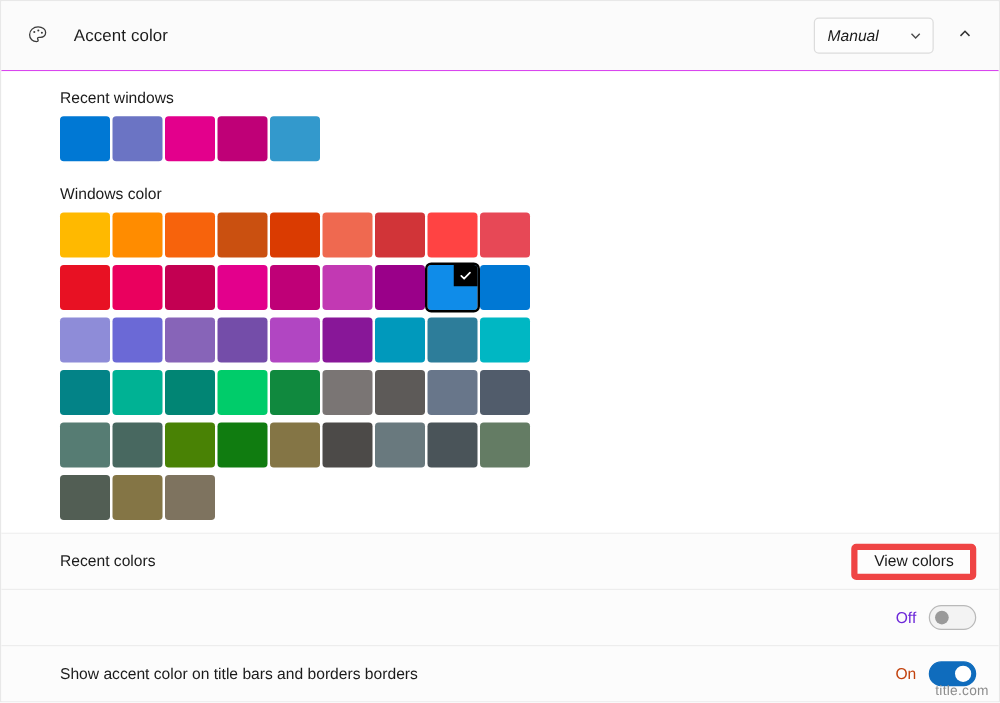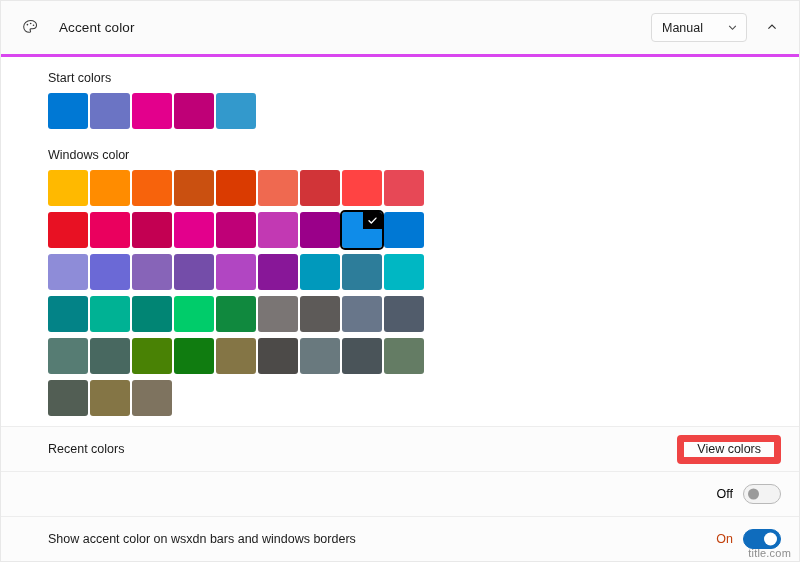--- a/index.html
+++ b/index.html
@@ -16,21 +16,21 @@
     background: #ffffff;
     overflow: hidden;
     border: 1px solid #e8e8e8;
   }
 
   
   .header {
     position: relative;
     height: 56px;
     background: #fbfbfb;
-    border-bottom: 3px solid #d946ef;
+    border-bottom: 1px solid #d946ef;
     display: flex;
     align-items: center;
     padding: 0 14px 0 14px;
   }
   .header-icon {
     width: 30px;
     height: 30px;
     display: flex;
     align-items: center;
     justify-content: center;
@@ -41,20 +41,21 @@
     margin-left: 14px;
     font-size: 13.5px;
     color: #1b1b1b;
     letter-spacing: .1px;
   }
   .header-right {
     margin-left: auto;
     display: flex;
     align-items: center;
     gap: 12px;
+    font-style: italic;
   }
   .dropdown {
     width: 96px;
     height: 29px;
     background: #fdfdfd;
     border: 1px solid #dcdcdc;
     border-radius: 4px;
     display: flex;
     align-items: center;
     padding: 0 8px 0 10px;
@@ -147,34 +148,34 @@
   .setting-right {
     margin-left: auto;
     display: flex;
     align-items: center;
     gap: 10px;
   }
   .btn {
     height: 29px;
     padding: 0 13px;
     background: #fdfdfd;
-    border: 7px solid #ef4444;
+    border: 5px solid #ef4444;
     border-radius: 4px;
     font-size: 12.5px;
     color: #1b1b1b;
     font-family: "Liberation Sans", sans-serif;
     cursor: pointer;
     display: flex;
     align-items: center;
   }
   .toggle-state {
     font-size: 12.5px;
     color: #c2410c;
   }
-  .toggle-state.disabled { color: #000000; margin-left: 45px; }
+  .toggle-state.disabled { color: #6d28d9; margin-left: 45px; }
   .toggle {
     width: 38px;
     height: 20px;
     border-radius: 10px;
     position: relative;
     cursor: pointer;
     flex: 0 0 auto;
   }
   .toggle.off {
     background: #f3f3f3;
@@ -244,21 +245,21 @@
             <path d="M2.4 7.7 L6 4 L9.6 7.7"></path>
           </svg>
         </span>
       </div>
     </div>
   </div>
 
   <div class="palette-area">
 
     <div>
-      <div class="group-label">Start colors</div>
+      <div class="group-label">Recent windows</div>
       <div class="swatch-row recent-grid" id="recent-grid">
           <div class="swatch" style="background: rgb(0, 120, 212);"></div>
           <div class="swatch" style="background: rgb(107, 116, 196);"></div>
           <div class="swatch" style="background: rgb(227, 0, 140);"></div>
           <div class="swatch" style="background: rgb(191, 0, 119);"></div>
           <div class="swatch" style="background: rgb(51, 153, 204);"></div>
         </div>
     </div>
 
     <div>
@@ -345,21 +346,21 @@
   <div class="setting-row">
     <div class="setting-right">
       <span class="toggle-state disabled">Off</span>
       <div class="toggle off">
         <span class="knob"></span>
       </div>
     </div>
   </div>
 
   <div class="setting-row">
-    <span class="setting-label">Show accent color on wsxdn bars and windows borders</span>
+    <span class="setting-label">Show accent color on title bars and borders borders</span>
     <div class="setting-right">
       <span class="toggle-state">On</span>
       <div class="toggle on">
         <span class="knob"></span>
       </div>
     </div>
   </div>
 
   <span class="watermark">title.com</span>
 

